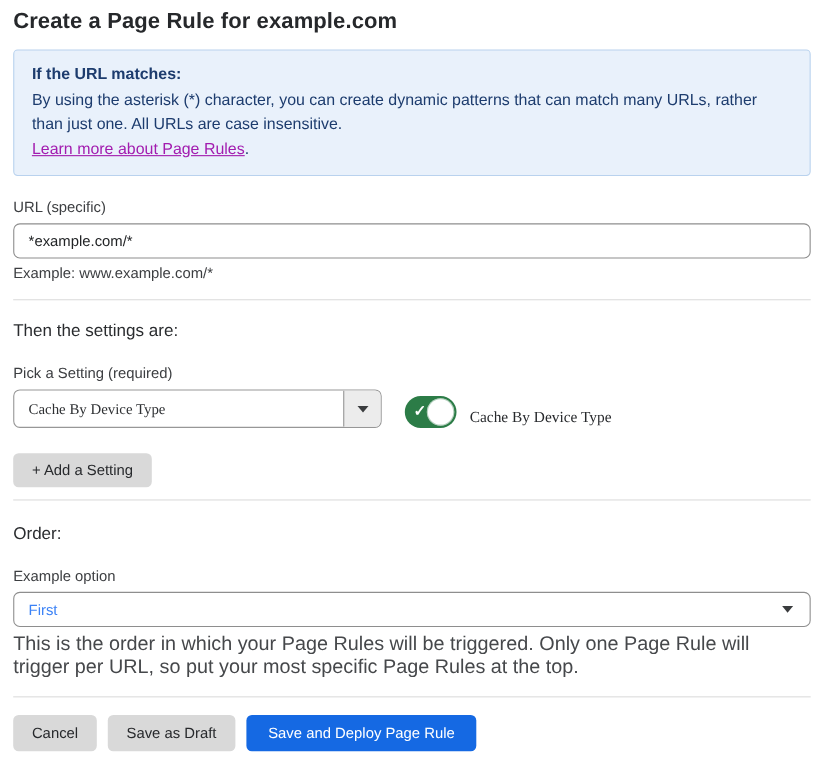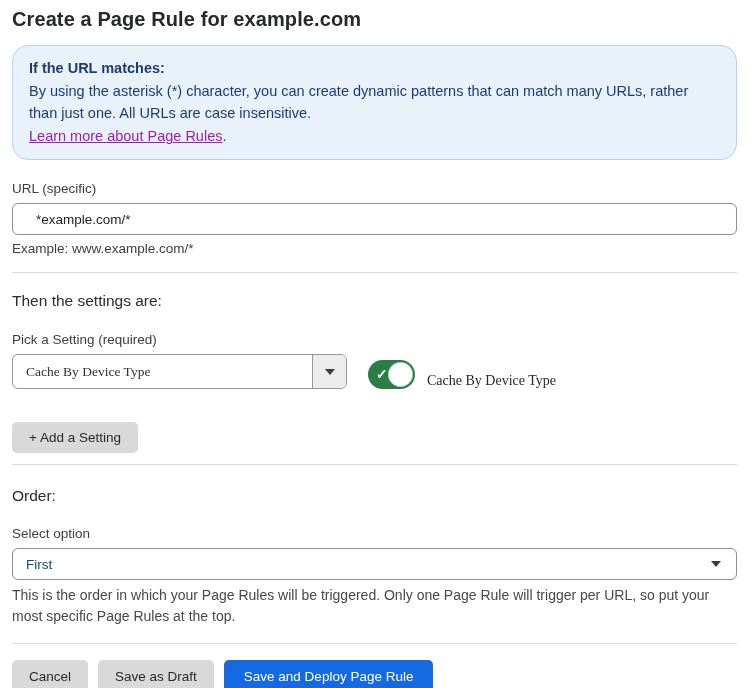--- a/index.html
+++ b/index.html
@@ -18,21 +18,21 @@
     font-weight: 700;
     color: #26282b;
     letter-spacing: 0.1px;
     margin-bottom: 14px;
   }
 
   
   .info-box {
     background: #e9f1fb;
     border: 1px solid #b9d2ee;
-    border-radius: 16px;
+    border-radius: 4px;
     padding: 11px 16px 12px 16px;
     color: #1d3c6e;
     font-size: 14.5px;
     line-height: 22px;
   }
   .info-heading { font-weight: 700; margin-bottom: 1px; }
   .info-body { max-width: 690px; }
   .info-link-line { margin-top: 1px; }
   .info-link {
     color: #a21caf;
@@ -52,21 +52,21 @@
     color: #3c3e41;
     margin-top: 6px;
   }
 
   .url-section { margin-top: 21px; }
   .text-input {
     width: 100%;
     height: 32px;
     border: 1px solid #8e8e8e;
     border-radius: 6px;
-    padding: 0 23px;
+    padding: 0 13px;
     font-family: "Liberation Sans", sans-serif;
     font-size: 13.5px;
     color: #222426;
     background: #ffffff;
     outline: none;
   }
 
   .divider {
     border: none;
     border-top: 1px solid #dcdcdc;
@@ -165,52 +165,52 @@
     font-family: "Liberation Sans", sans-serif;
     font-size: 13.5px;
     border: none;
     border-radius: 5px;
     height: 32px;
     padding: 0 17px;
     cursor: pointer;
     color: #27292c;
     background: #d9d9d9;
   }
-  .add-setting-btn { margin-top: 33px; height: 31px; }
+  .add-setting-btn { margin-top: 23px; height: 31px; }
 
   .order-heading { margin-top: 22px; }
   .select-label { margin-top: 21px; }
 
   
   .select-full {
     margin-top: 0;
     width: 100%;
     height: 32px;
     border: 1px solid #8e8e8e;
     border-radius: 6px;
     background: #ffffff;
     display: flex;
     align-items: center;
     padding: 0 13px;
     font-size: 13.5px;
-    color: #0c4a6e;
+    color: #3b82f6;
     cursor: pointer;
     position: relative;
   }
   .select-full .tri-down {
     position: absolute;
     right: 15px;
     top: 50%;
     transform: translateY(-50%);
     border-left-width: 5px;
     border-right-width: 5px;
     border-top-width: 6px;
   }
   .order-helper {
-    font-size: 14px;
+    font-size: 18px;
     color: #46484b;
     line-height: 21px;
     margin-top: 5px;
     max-width: 720px;
   }
 
   .footer { padding-top: 16px; display: flex; align-items: center; }
   .footer .btn { height: 33px; }
   .footer .btn + .btn { margin-left: 10px; }
   .primary-btn {
@@ -257,21 +257,21 @@
     </div>
     <div class="toggle-text">Cache By Device Type</div>
   </div>
 
   <button class="btn add-setting-btn">+ Add a Setting</button>
 
   <hr class="divider" style="margin-top: 11px;">
 
   <div class="section-heading order-heading">Order:</div>
 
-  <div class="field-label select-label">Select option</div>
+  <div class="field-label select-label">Example option</div>
 
   <div class="select-full">
     <span>First</span>
     <span class="tri-down"></span>
   </div>
 
   <div class="order-helper">This is the order in which your Page Rules will be triggered. Only one Page Rule will trigger per URL, so put your most specific Page Rules at the top.</div>
 
   <hr class="divider">
 

